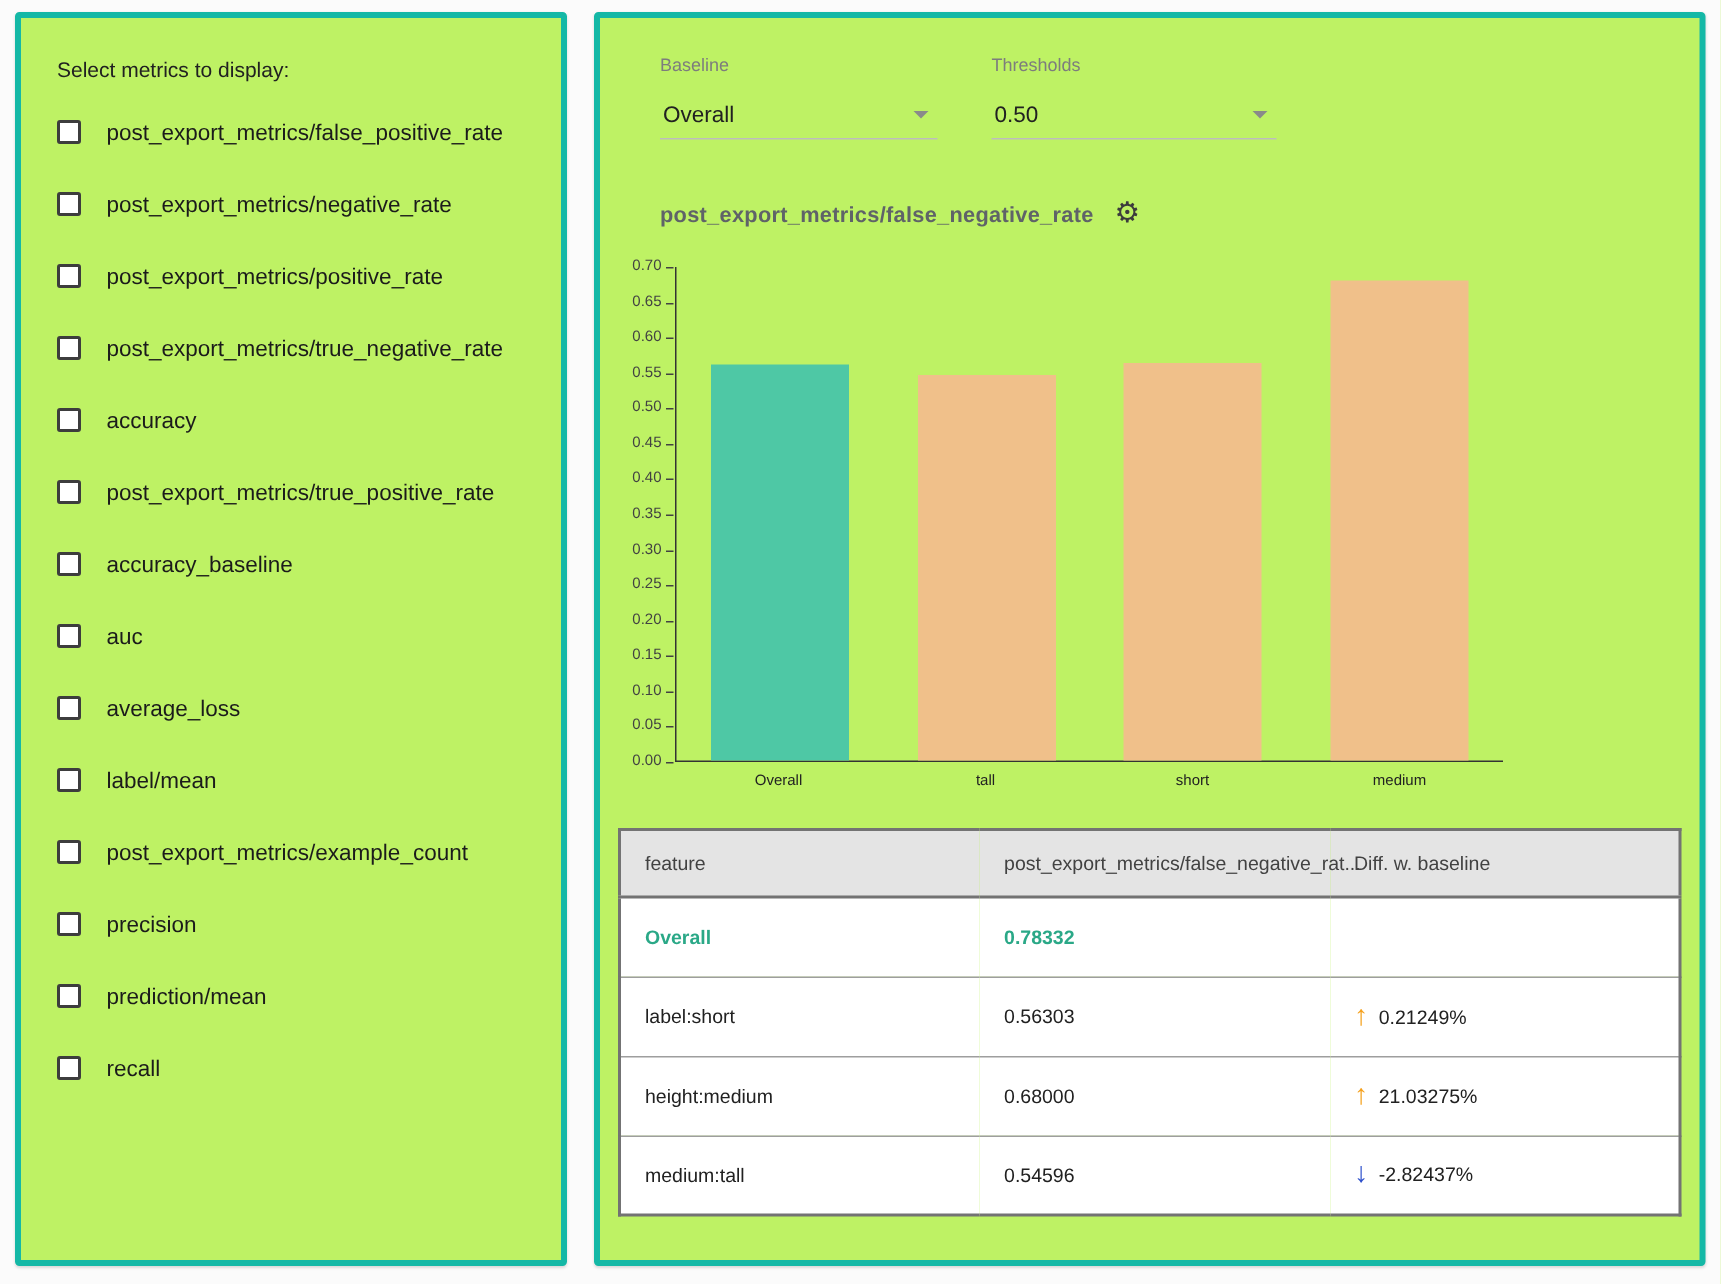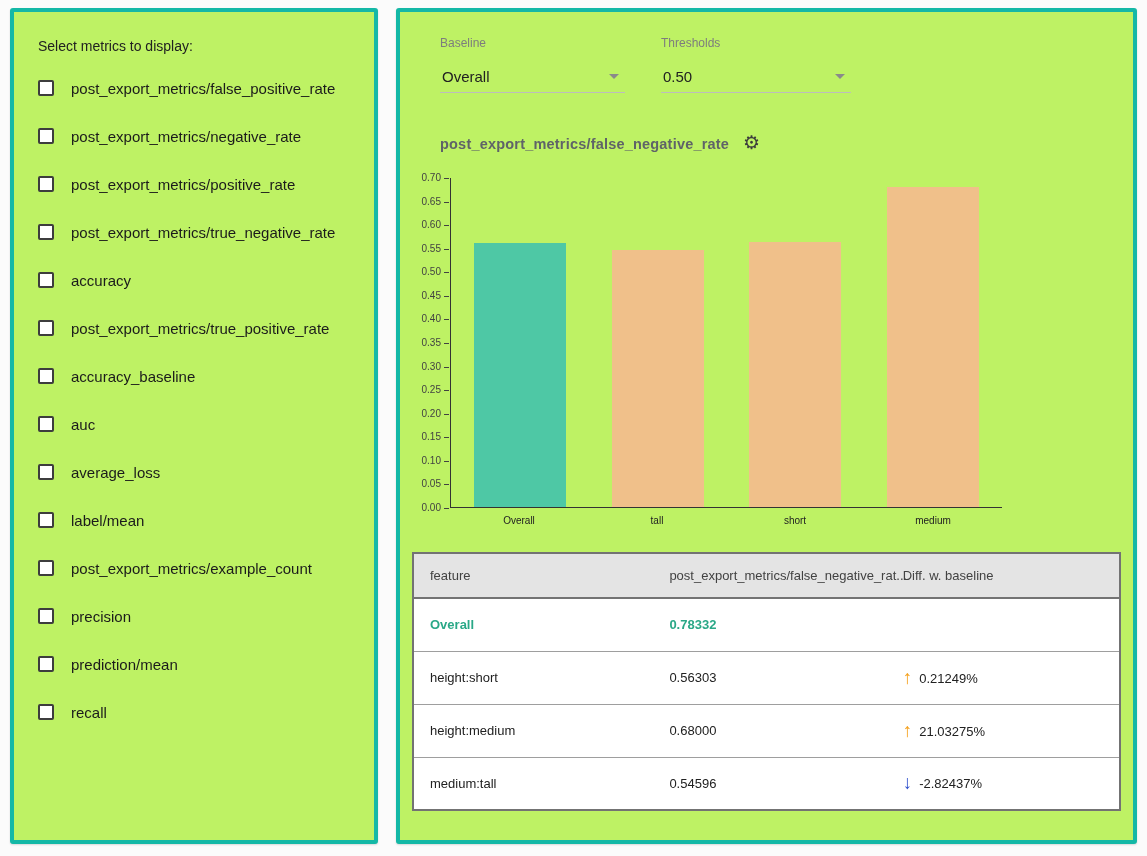--- a/index.html
+++ b/index.html
@@ -238,21 +238,21 @@
             <th>Diff. w. baseline</th>
           </tr>
       </thead>
       <tbody>
           <tr class="baseline-row">
             <td>Overall</td>
             <td>0.78332</td>
             <td></td>
           </tr>
           <tr>
-            <td>height:short</td>
+            <td>label:short</td>
             <td>0.56303</td>
             <td><span class="arrow up">↑</span><span class="diff-text">0.21249%</span></td>
           </tr>
           <tr>
             <td>height:medium</td>
             <td>0.68000</td>
             <td><span class="arrow up">↑</span><span class="diff-text">21.03275%</span></td>
           </tr>
           <tr>
             <td>medium:tall</td>

